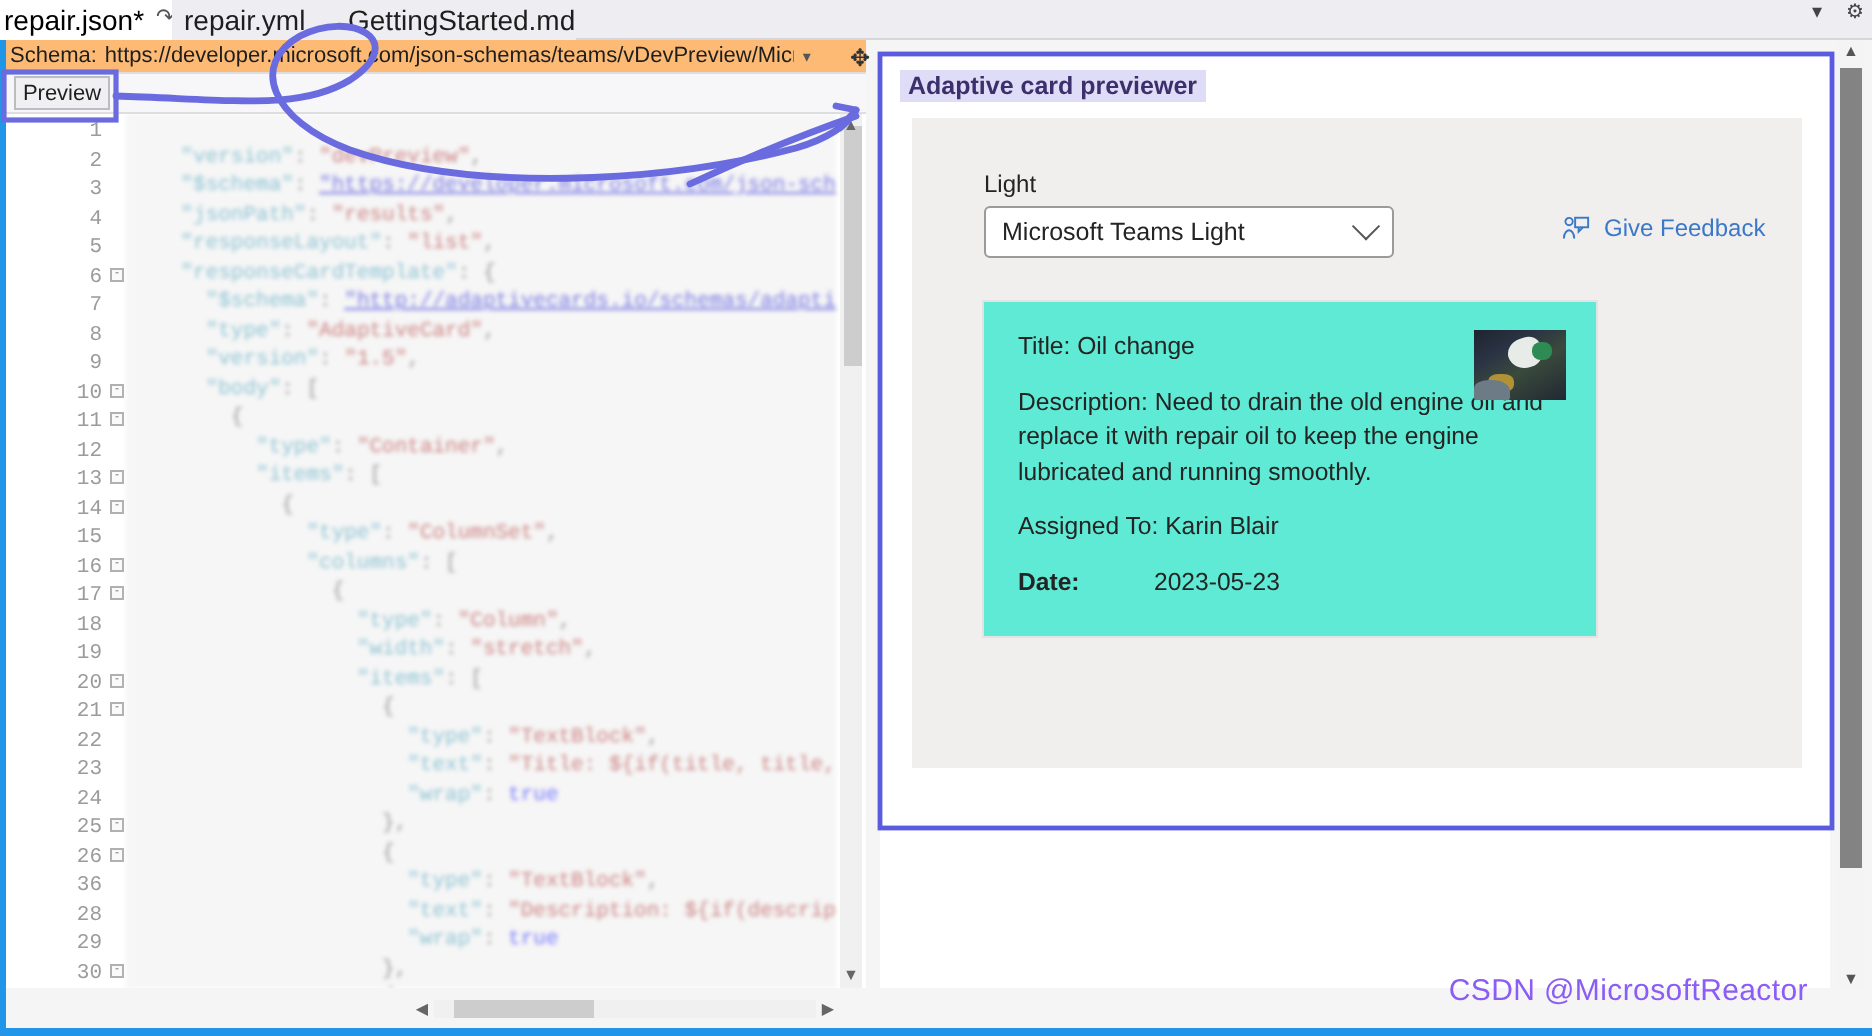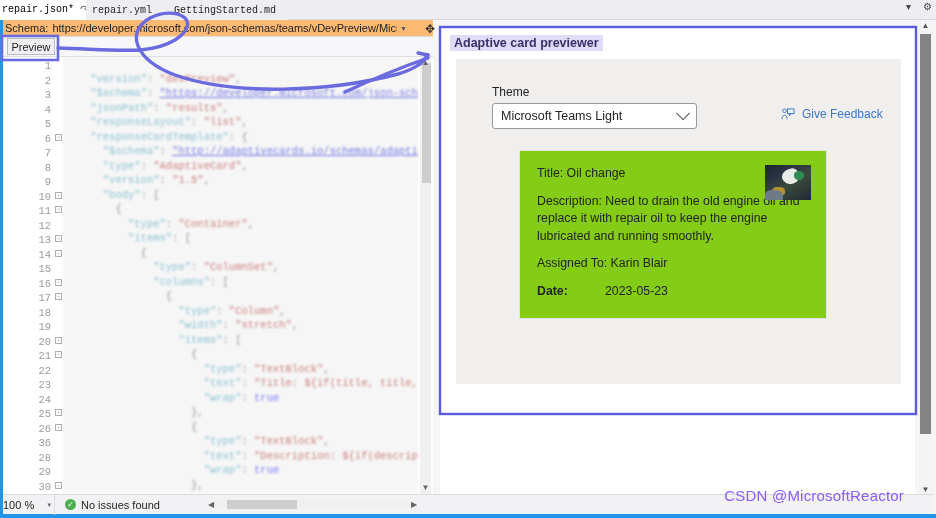--- a/index.html
+++ b/index.html
@@ -37,21 +37,21 @@
     display: flex; align-items: center;
     font-size: 11.5px; color: #1e1e1e;
     padding: 0 6px;
     white-space: nowrap;
   }
   .tab.active {
     background: #ffffff;
     border-bottom: 1px solid #ffffff;
     color: #000;
   }
-  .tab-label { font-size: 10px; font-family: Liberation Mono, monospace; }
+  .tab-label { font-size: 14px; }
   .tab-pin, .tab-close {
     font-size: 11px; color: #555; margin-left: 6px; line-height: 1;
   }
   .tab-close { font-size: 12px; }
   #tab0 { left: -4px; width: 90px; }
   #tab1 { left: 86px; width: 82px; background:#eeeef2; }
   #tab2 { left: 168px; width: 120px; background:#eeeef2; }
 
   .tabstrip-right {
     position: absolute; right: 4px; top: 2px;
@@ -238,23 +238,22 @@
   .feedback {
     position: absolute; left: 325px; top: 48px;
     display: flex; align-items: center; gap: 7px;
     font-size: 12px; color: #3b78c8;
   }
   .feedback-icon { width: 14px; height: 13px; }
 
   .card {
     position: absolute; left: 36px; top: 92px;
     width: 306px; height: 167px;
-    background: #84cc16;
+    background: #5eead4;
     box-shadow: 0 0 0 1px #e3e3e3;
-    margin-left: 28px;
   }
   .card-text {
     position: absolute; left: 17px; top: 14px;
     width: 268px;
     font-size: 12.3px; color: #242424;
     line-height: 17.5px;
   }
   .card-text p { margin-bottom: 10px; }
   .card-row { display: flex; }
   .card-row .lbl { font-weight: bold; width: 68px; }
@@ -426,21 +425,21 @@
     <div class="editor-scroll-v"></div>
     <div class="editor-scroll-thumb"></div>
     <div class="editor-scroll-arrow" style="top:0;">▲</div>
     <div class="editor-scroll-arrow" style="bottom:0;">▼</div>
   </div>
 
   <div class="previewpane">
     <div class="pp-title">Adaptive card previewer</div>
 
     <div class="pp-body">
-      <div class="theme-label">Theme</div>
+      <div class="theme-label">Light</div>
       <div class="theme-select">
         <span>Microsoft Teams Light</span>
         <span class="sel-caret"></span>
       </div>
 
       <div class="feedback">
         <svg class="feedback-icon" viewBox="0 0 16 15">
           <circle cx="4" cy="3.2" r="2.1" fill="none" stroke="#3b78c8" stroke-width="1.1"></circle>
           <path d="M1 13 C1 9.5 3 8.2 4 8.2 C5 8.2 7 9.5 7 13" fill="none" stroke="#3b78c8" stroke-width="1.1"></path>
           <rect x="7.5" y="1" width="7.5" height="5.5" fill="none" stroke="#3b78c8" stroke-width="1.1"></rect>
@@ -467,30 +466,20 @@
         </div>
       </div>
     </div>
   </div>
 
   <div class="outer-scroll"></div>
   <div class="outer-arrow-top">▲</div>
   <div class="outer-thumb"></div>
   <div class="outer-arrow-bot">▼</div>
 
-  <div class="statusbar">
-    <div class="zoombox">
-      <span>100 %</span>
-      <span class="zoom-caret">▾</span>
-    </div>
-    <div class="status-issues">
-      <span class="issue-dot">✓</span>
-      <span>No issues found</span>
-    </div>
-  </div>
   <div class="hscroll">
     <span class="hs-arrow">◀</span>
     <span class="hs-track">
         <span class="hs-thumb"></span>
       </span>
     <span class="hs-arrow">▶</span>
   </div>
 
   <div class="watermark">CSDN @MicrosoftReactor</div>
 

